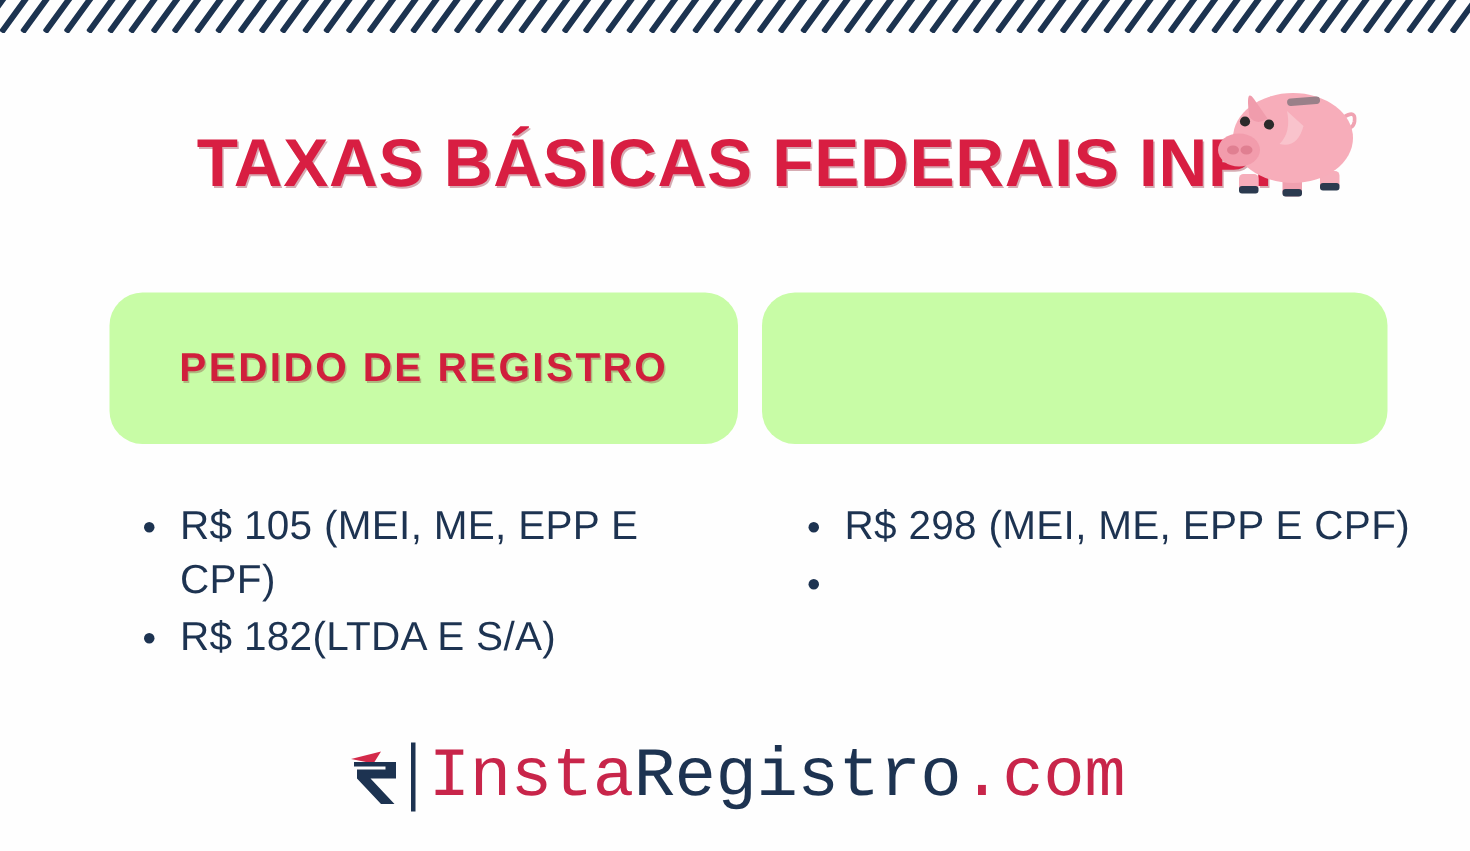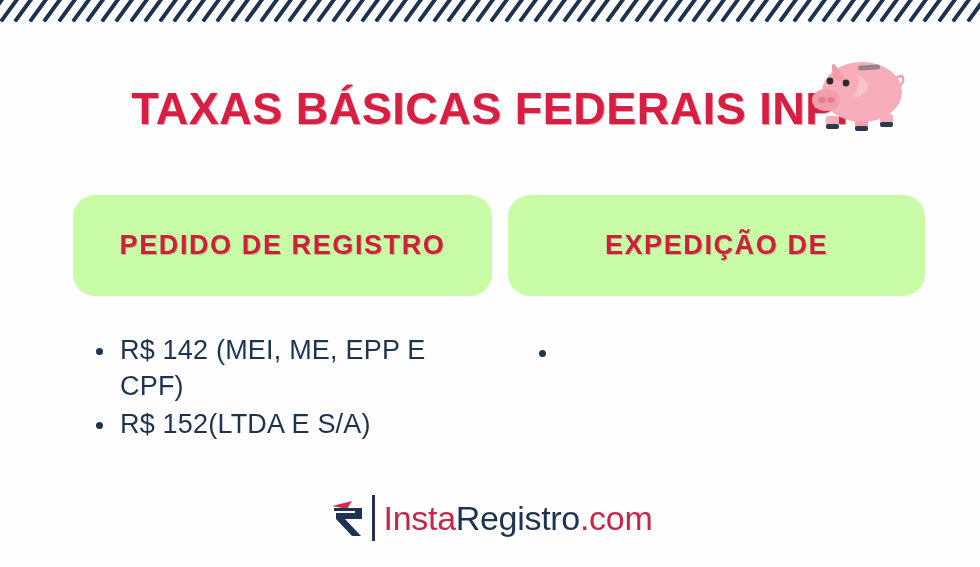--- a/index.html
+++ b/index.html
@@ -161,22 +161,22 @@
     height: 46px;
     margin-right: 2px;
   }
   .logo-divider {
     width: 3px;
     height: 46px;
     background: #1d3351;
     margin-right: 9px;
   }
   .logo-text {
-    font-family: Liberation Sans, sans-serif;
-    font-size: 34px;
+    font-family: Liberation Mono, monospace;
+    font-size: 46px;
     font-weight: normal;
     letter-spacing: -0.3px;
     line-height: 1;
     white-space: nowrap;
   }
   .logo-insta { color: #c8254a; }
   .logo-registro { color: #1d3351; }
   .logo-com { color: #c8254a; }
 </style>
 </head>
@@ -287,39 +287,43 @@
       <circle cx="46" cy="35" r="3.4" fill="#2b2b2b"></circle>
     </svg>
   </div>
 
   <div class="pill pill-left">
     <div class="pill-text">PEDIDO DE REGISTRO</div>
   </div>
 
   <div class="pill pill-right">
     <div class="pill-text">
-      <span>EXPEDIÇÃO DE</span><br>
+      <br>
     </div>
   </div>
 
   <div class="col col-left">
     <ul class="bullets">
       <li>
         <span class="dot"></span>
-        <span>R$ 142 (MEI, ME, EPP E CPF)</span>
+        <span>R$ 105 (MEI, ME, EPP E CPF)</span>
       </li>
       <li>
         <span class="dot"></span>
-        <span>R$ 152(LTDA E S/A)</span>
+        <span>R$ 182(LTDA E S/A)</span>
       </li>
     </ul>
   </div>
 
   <div class="col col-right">
     <ul class="bullets">
+      <li>
+        <span class="dot"></span>
+        <span>R$ 298 (MEI, ME, EPP E CPF)</span>
+      </li>
       <li>
         <span class="dot"></span>
       </li>
     </ul>
   </div>
 
   <div class="logo">
     <div class="logo-inner">
       <div class="logo-mark">
         <svg viewBox="0 0 42 46" width="42" height="46" aria-hidden="true">

